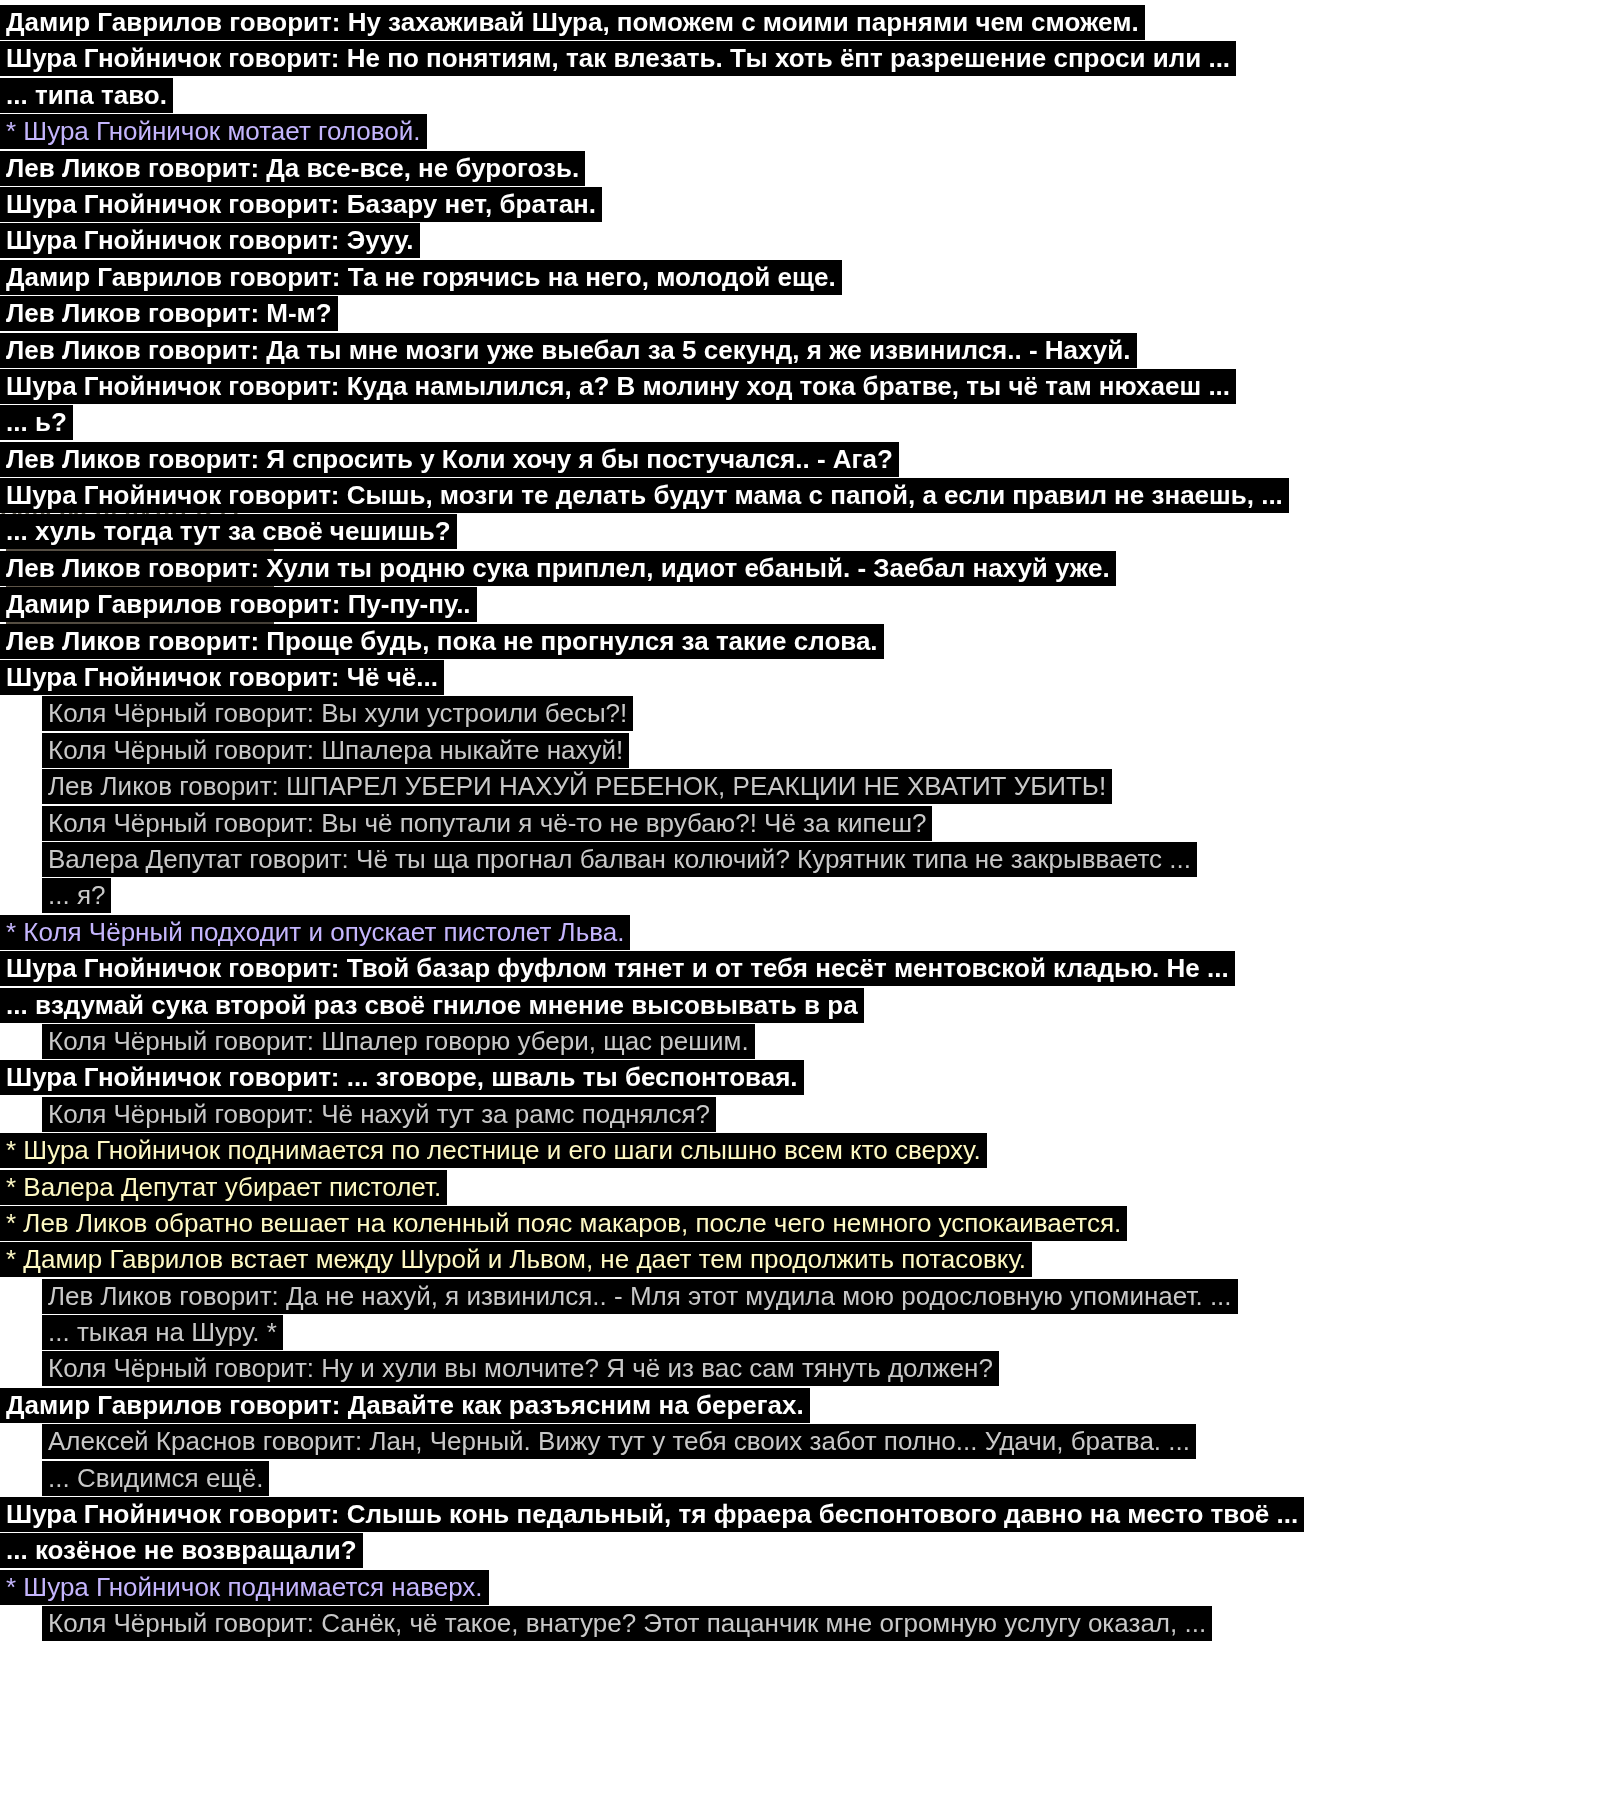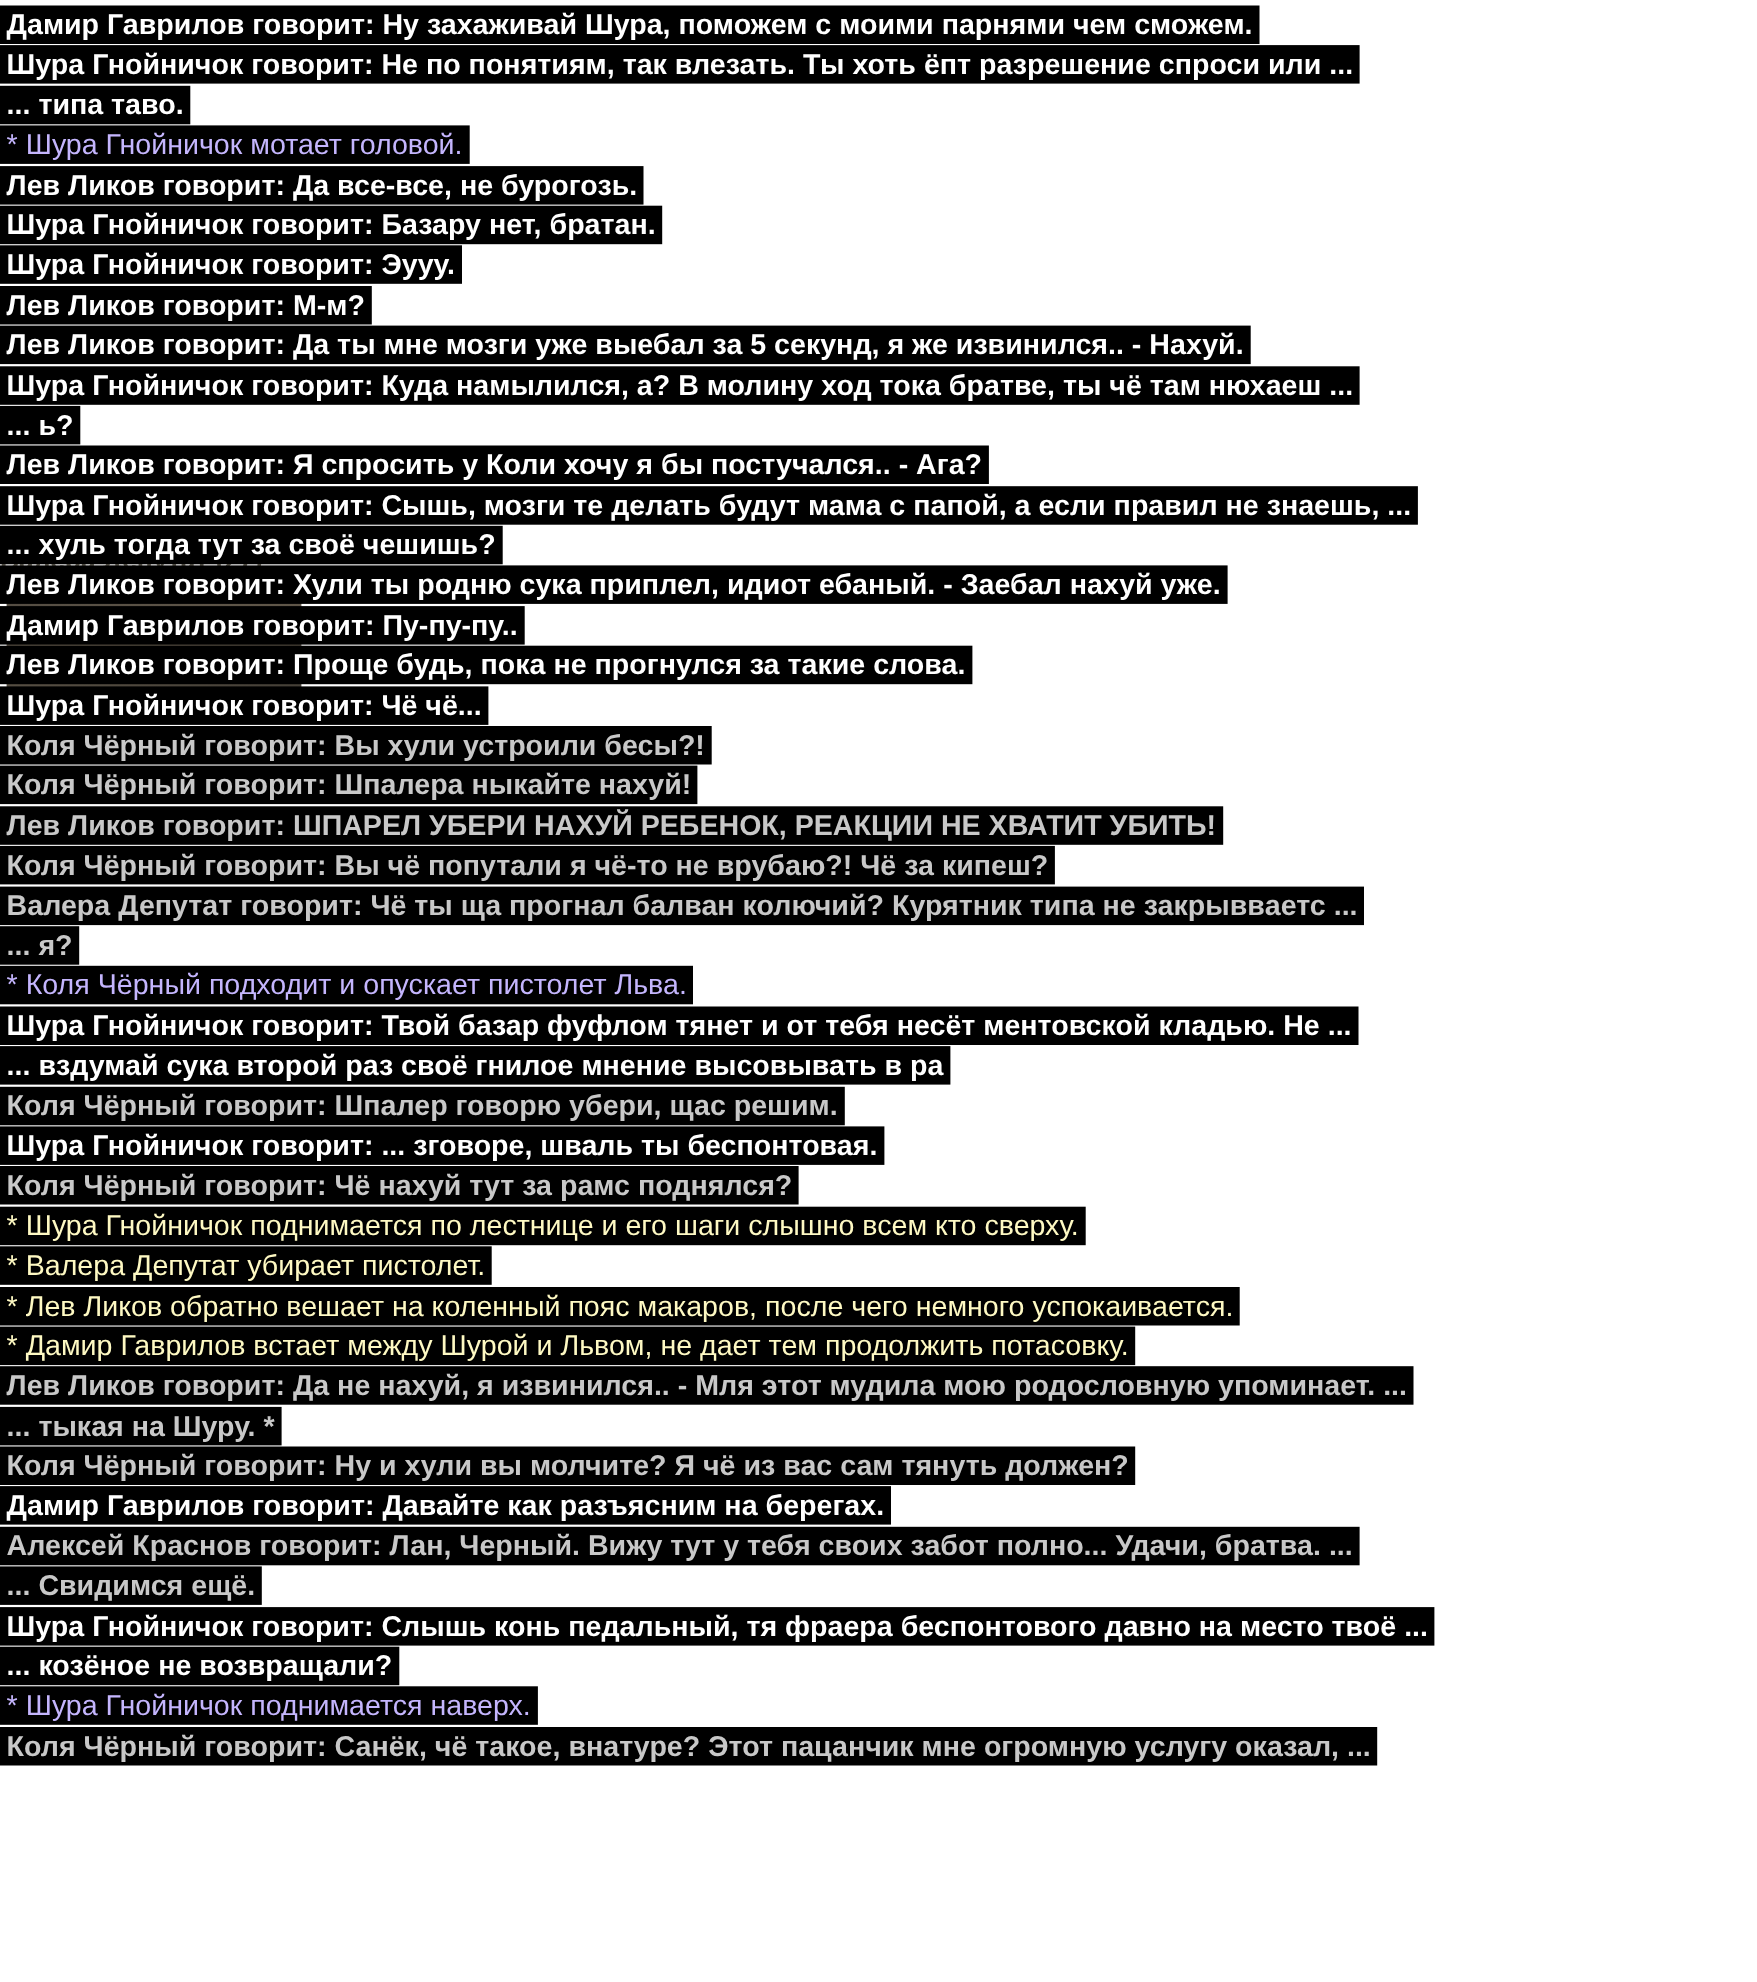--- a/index.html
+++ b/index.html
@@ -39,21 +39,22 @@
     font-weight: bold;
   }
   
   .emote .txt {
     color: #c4b5fd;
     font-weight: normal;
   }
   
   .faded .txt {
     color: #c8c8c8;
-    font-weight: bold;
+    font-weight: normal;
+    margin-left: 42px;
   }
   .faded-em .txt {
     color: #fef9c3;
     font-weight: normal;
   }
   .ghost {
     position: absolute;
     left: 0;
     top: 496px;
     color: #6f6b5e;
@@ -81,20 +82,21 @@
   <div class="blob"></div>
   <div class="ghost">Валера Депутат (27)</div>
   <div class="lines-wrap">
       <div class="line say"><span class="txt">Дамир Гаврилов говорит: Ну захаживай Шура, поможем с моими парнями чем сможем.</span></div>
       <div class="line say"><span class="txt">Шура Гнойничок говорит: Не по понятиям, так влезать. Ты хоть ёпт разрешение спроси или  ...</span></div>
       <div class="line say"><span class="txt">... типа таво.</span></div>
       <div class="line emote"><span class="txt">* Шура Гнойничок мотает головой.</span></div>
       <div class="line say"><span class="txt">Лев Ликов говорит: Да все-все, не бурогозь.</span></div>
       <div class="line say"><span class="txt">Шура Гнойничок говорит: Базару нет, братан.</span></div>
       <div class="line say"><span class="txt">Шура Гнойничок говорит: Эууу.</span></div>
+      <div class="line say"><span class="txt">Дамир Гаврилов говорит: Та не горячись на него, молодой еще.</span></div>
       <div class="line say"><span class="txt">Лев Ликов говорит: М-м?</span></div>
       <div class="line say"><span class="txt">Лев Ликов говорит: Да ты мне мозги уже выебал за 5 секунд, я же извинился.. - Нахуй.</span></div>
       <div class="line say"><span class="txt">Шура Гнойничок говорит: Куда намылился, а? В молину ход тока братве, ты чё там нюхаеш ...</span></div>
       <div class="line say"><span class="txt">... ь?</span></div>
       <div class="line say"><span class="txt">Лев Ликов говорит: Я спросить у Коли хочу я бы постучался.. - Ага?</span></div>
       <div class="line say"><span class="txt">Шура Гнойничок говорит: Сышь, мозги те делать будут мама с папой, а если правил не знаешь,  ...</span></div>
       <div class="line say"><span class="txt">... хуль тогда тут за своё чешишь?</span></div>
       <div class="line say"><span class="txt">Лев Ликов говорит: Хули ты родню сука приплел, идиот ебаный. - Заебал нахуй уже.</span></div>
       <div class="line say"><span class="txt">Дамир Гаврилов говорит: Пу-пу-пу..</span></div>
       <div class="line say"><span class="txt">Лев Ликов говорит: Проще будь, пока не прогнулся за такие слова.</span></div>

